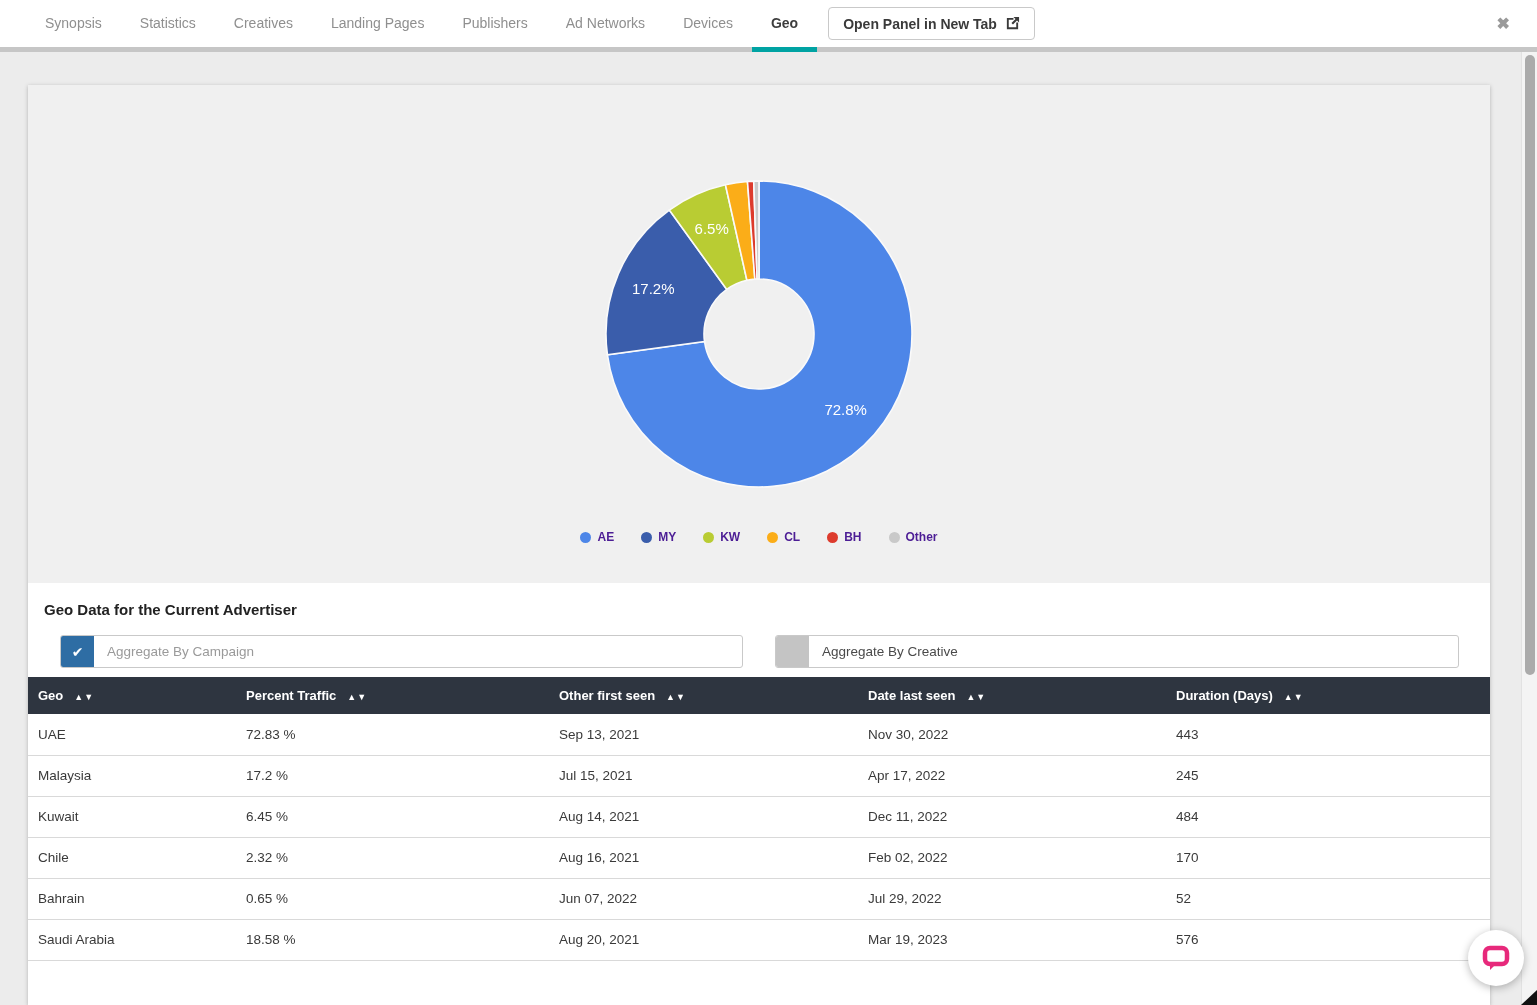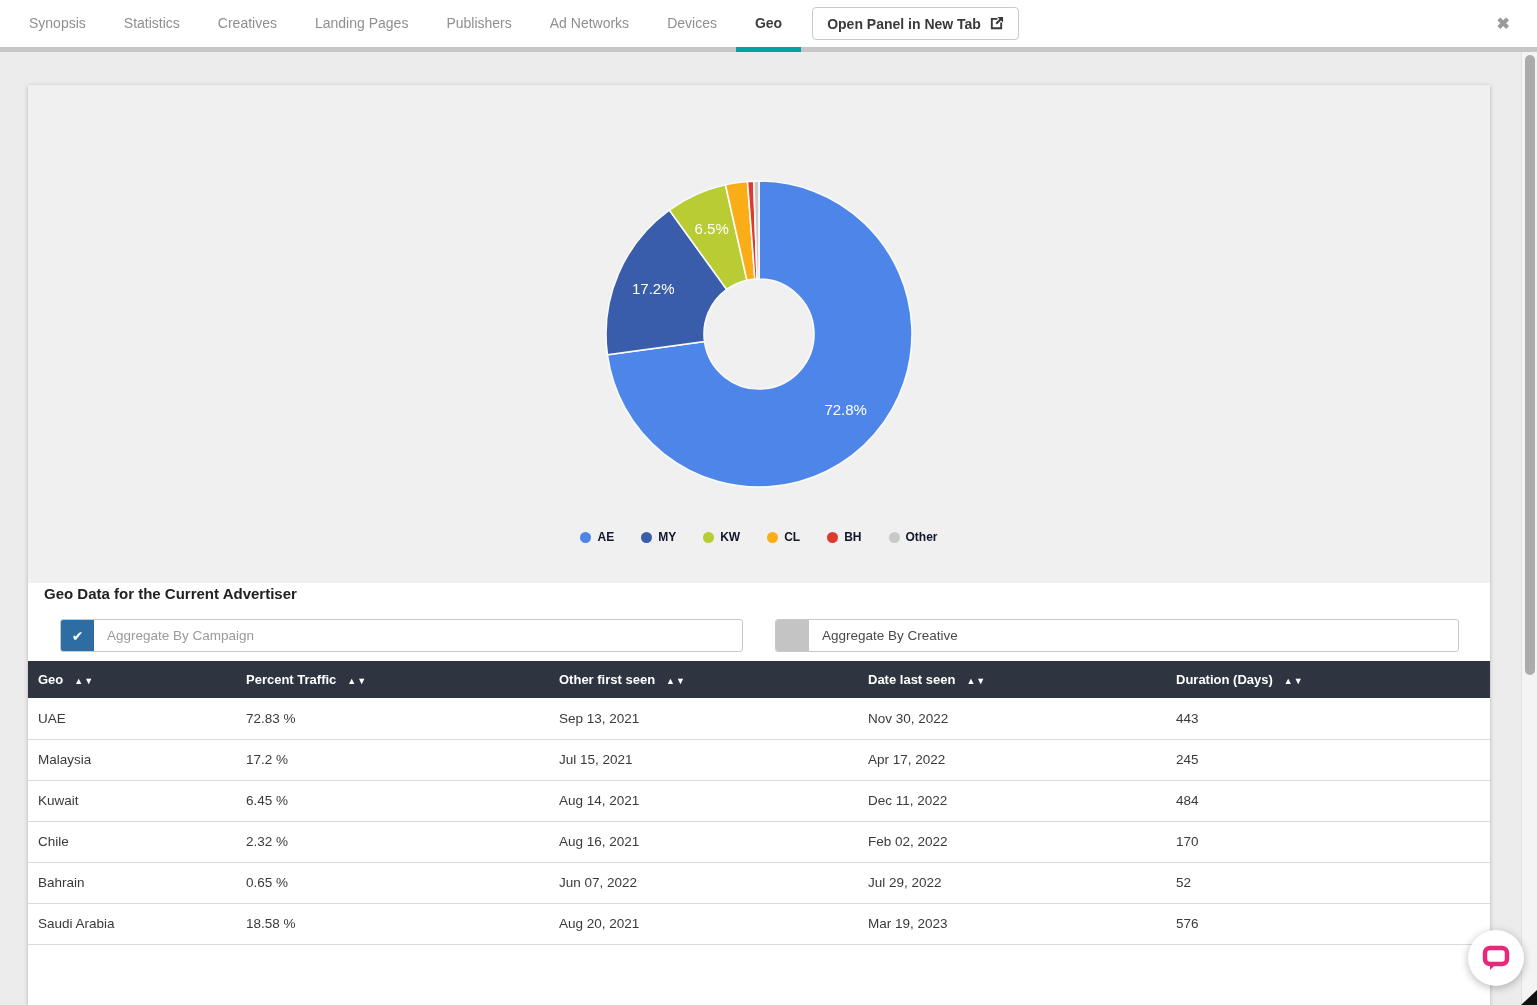--- a/index.html
+++ b/index.html
@@ -2,21 +2,21 @@
 <html><head>
 <meta charset="utf-8">
 <style>
   * { margin:0; padding:0; box-sizing:border-box; }
   html,body { width:1537px; height:1005px; overflow:hidden;
     font-family:"Liberation Sans", sans-serif; background:#ececec; }
 
   
   .tabbar { position:absolute; top:0; left:0; width:1537px; height:52px;
     background:#ffffff; border-bottom:5px solid #c6c6c6; display:flex;
-    align-items:center; padding-left:10px; z-index:20; }
+    align-items:center; padding-left:26px; z-index:20; }
   .tab { position:relative; height:47px; line-height:47px; padding:0 19px;
     font-size:14px; color:#8f8f8f; cursor:pointer; white-space:nowrap; }
   .tab.active { color:#3d3d3d; font-weight:bold; }
   .tab.active::after { content:""; position:absolute; left:0; right:0;
     bottom:-5px; height:5px; background:#00a3a3; }
   .open-panel-btn { margin-left:11px; height:33px; display:flex;
     align-items:center; gap:8px; padding:0 14px; background:#fff;
     border:1px solid #c9c9c9; border-radius:4px; font-size:14px;
     color:#3a3a3a; font-weight:600; cursor:pointer; }
   .close-x { margin-left:auto; margin-right:27px; color:#9a9a9a;
@@ -25,24 +25,24 @@
   
   .card { position:absolute; left:28px; top:85px; width:1462px;
     height:920px; background:#ffffff; box-shadow:0 1px 4px rgba(0,0,0,.25); }
   .chart-section { height:498px; background:#f0f0f0; position:relative; }
   .donut-wrap { position:absolute; left:577px; top:95px; width:308px; height:308px; }
   .slice-label { fill:#ffffff; font-size:15px; font-family:"Liberation Sans",sans-serif; }
   .chart-legend { position:absolute; left:0; right:0; top:445px; display:flex;
     justify-content:center; align-items:center; gap:27px; }
   .legend-item { display:flex; align-items:center; gap:6px; cursor:pointer; }
   .legend-dot { width:11px; height:11px; border-radius:50%; display:inline-block; }
-  .legend-label { font-size:12px; font-weight:bold; color:#0f172a; }
-
-  
-  .geo-section { padding:2px 0 0 0; }
+  .legend-label { font-size:12px; font-weight:bold; color:#4c1d95; }
+
+  
+  .geo-section { padding:18px 0 0 0; }
   .section-title { font-size:15px; font-weight:bold; color:#222;
     padding-left:16px; }
   .agg-row { display:flex; margin-top:17px; padding-left:32px; gap:32px; }
   .agg-box { display:flex; align-items:stretch; height:33px;
     border:1px solid #c9c9c9; border-radius:3px; background:#fff; overflow:hidden; }
   .agg-box.campaign { width:683px; }
   .agg-box.creative { width:684px; }
   .agg-check { width:33px; display:flex; align-items:center;
     justify-content:center; color:#fff; font-size:14px; cursor:pointer; flex:0 0 33px; }
   .agg-check.checked { background:#2e6da4; }

